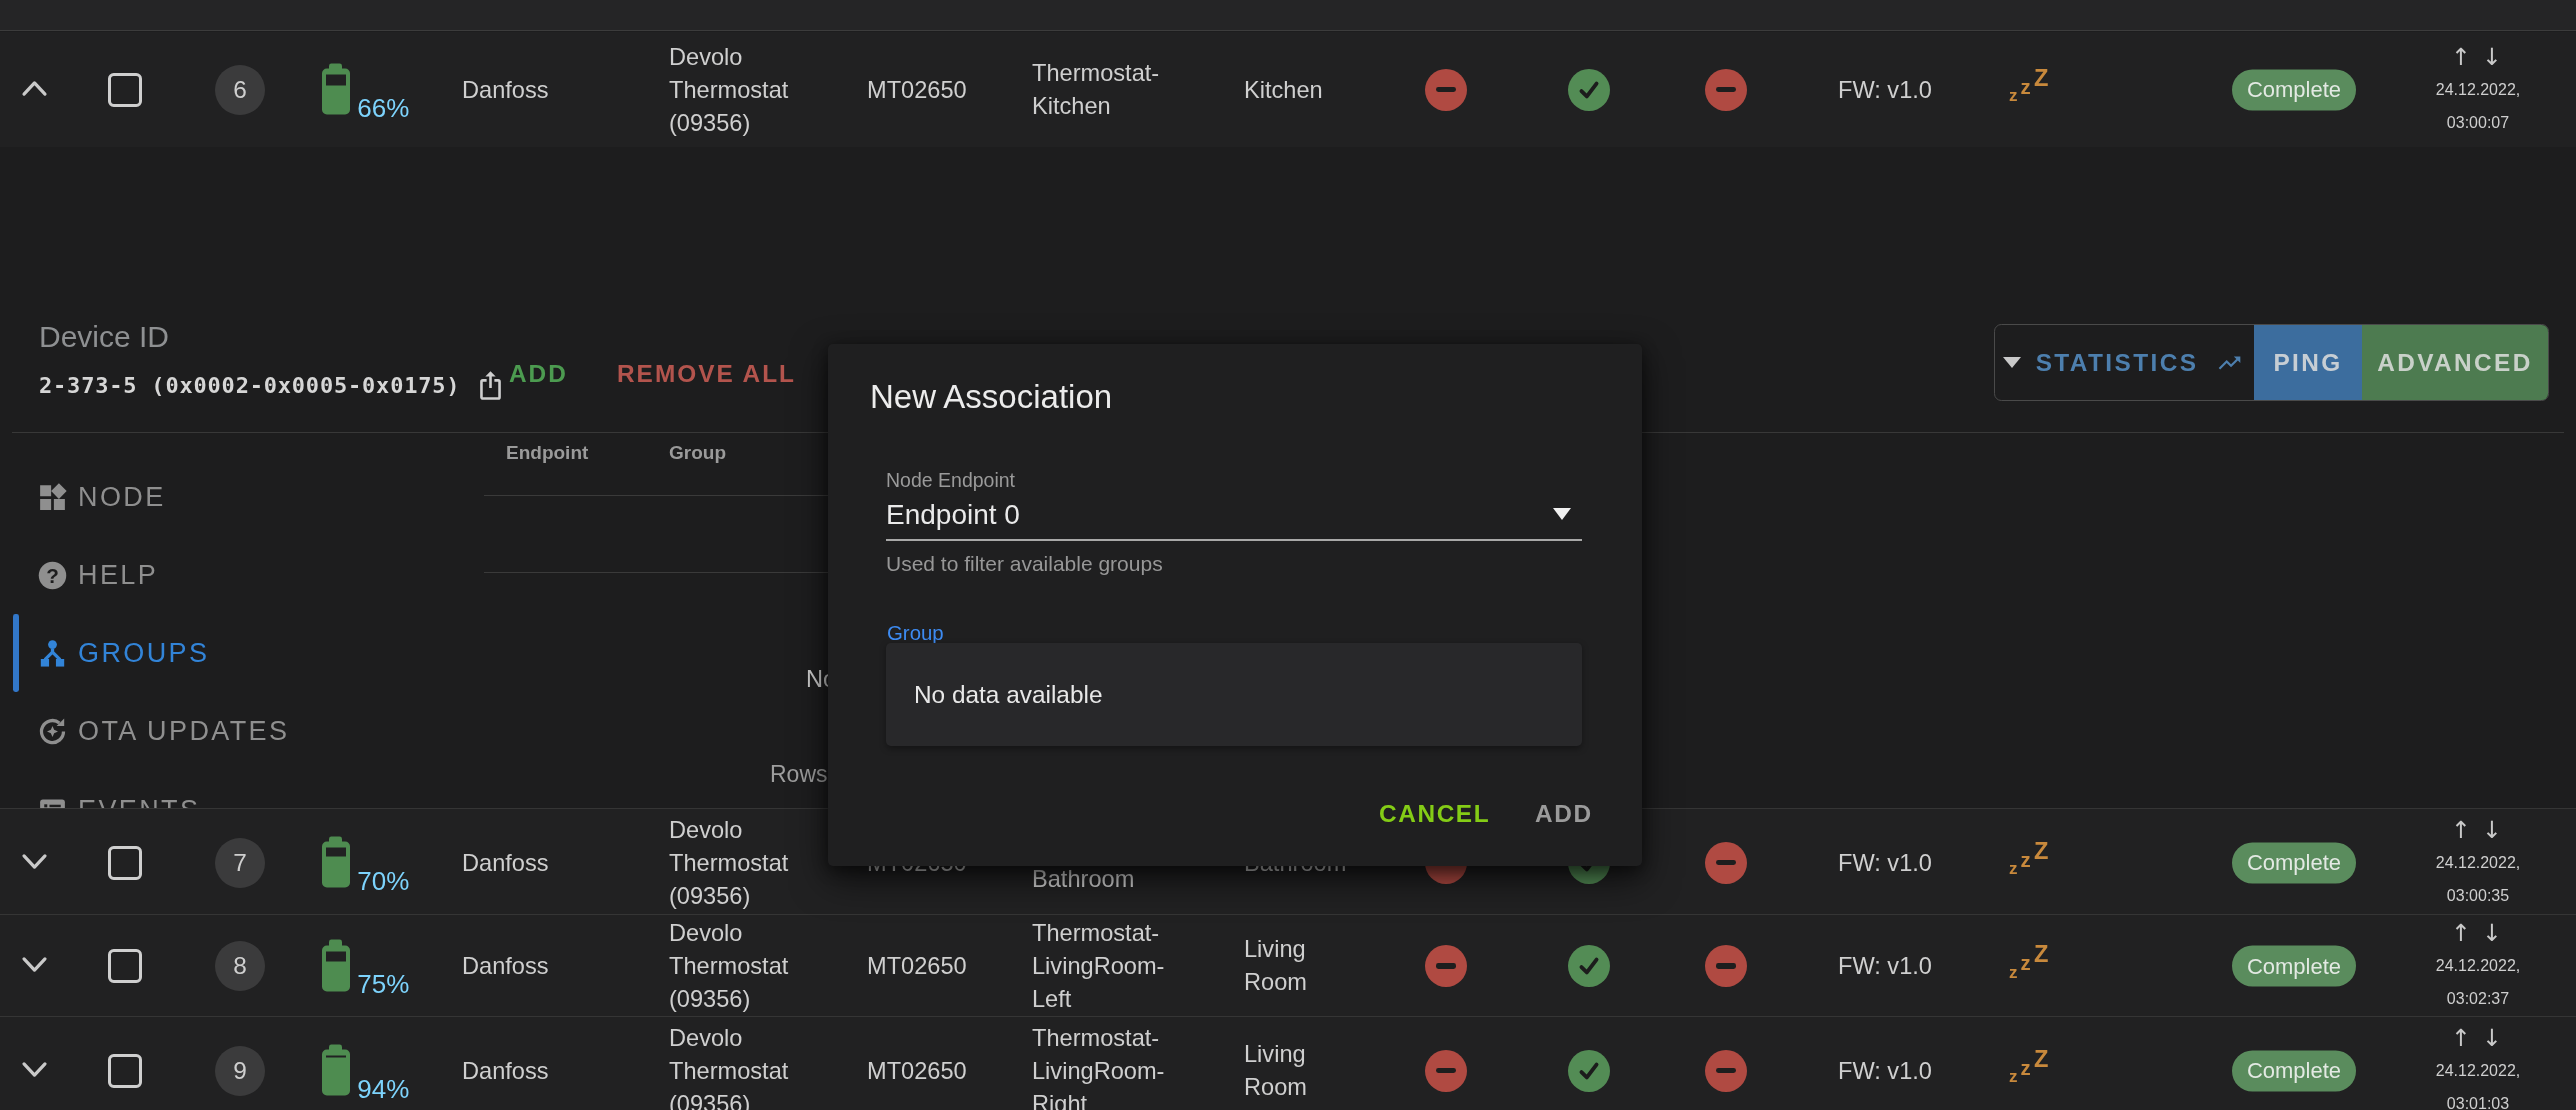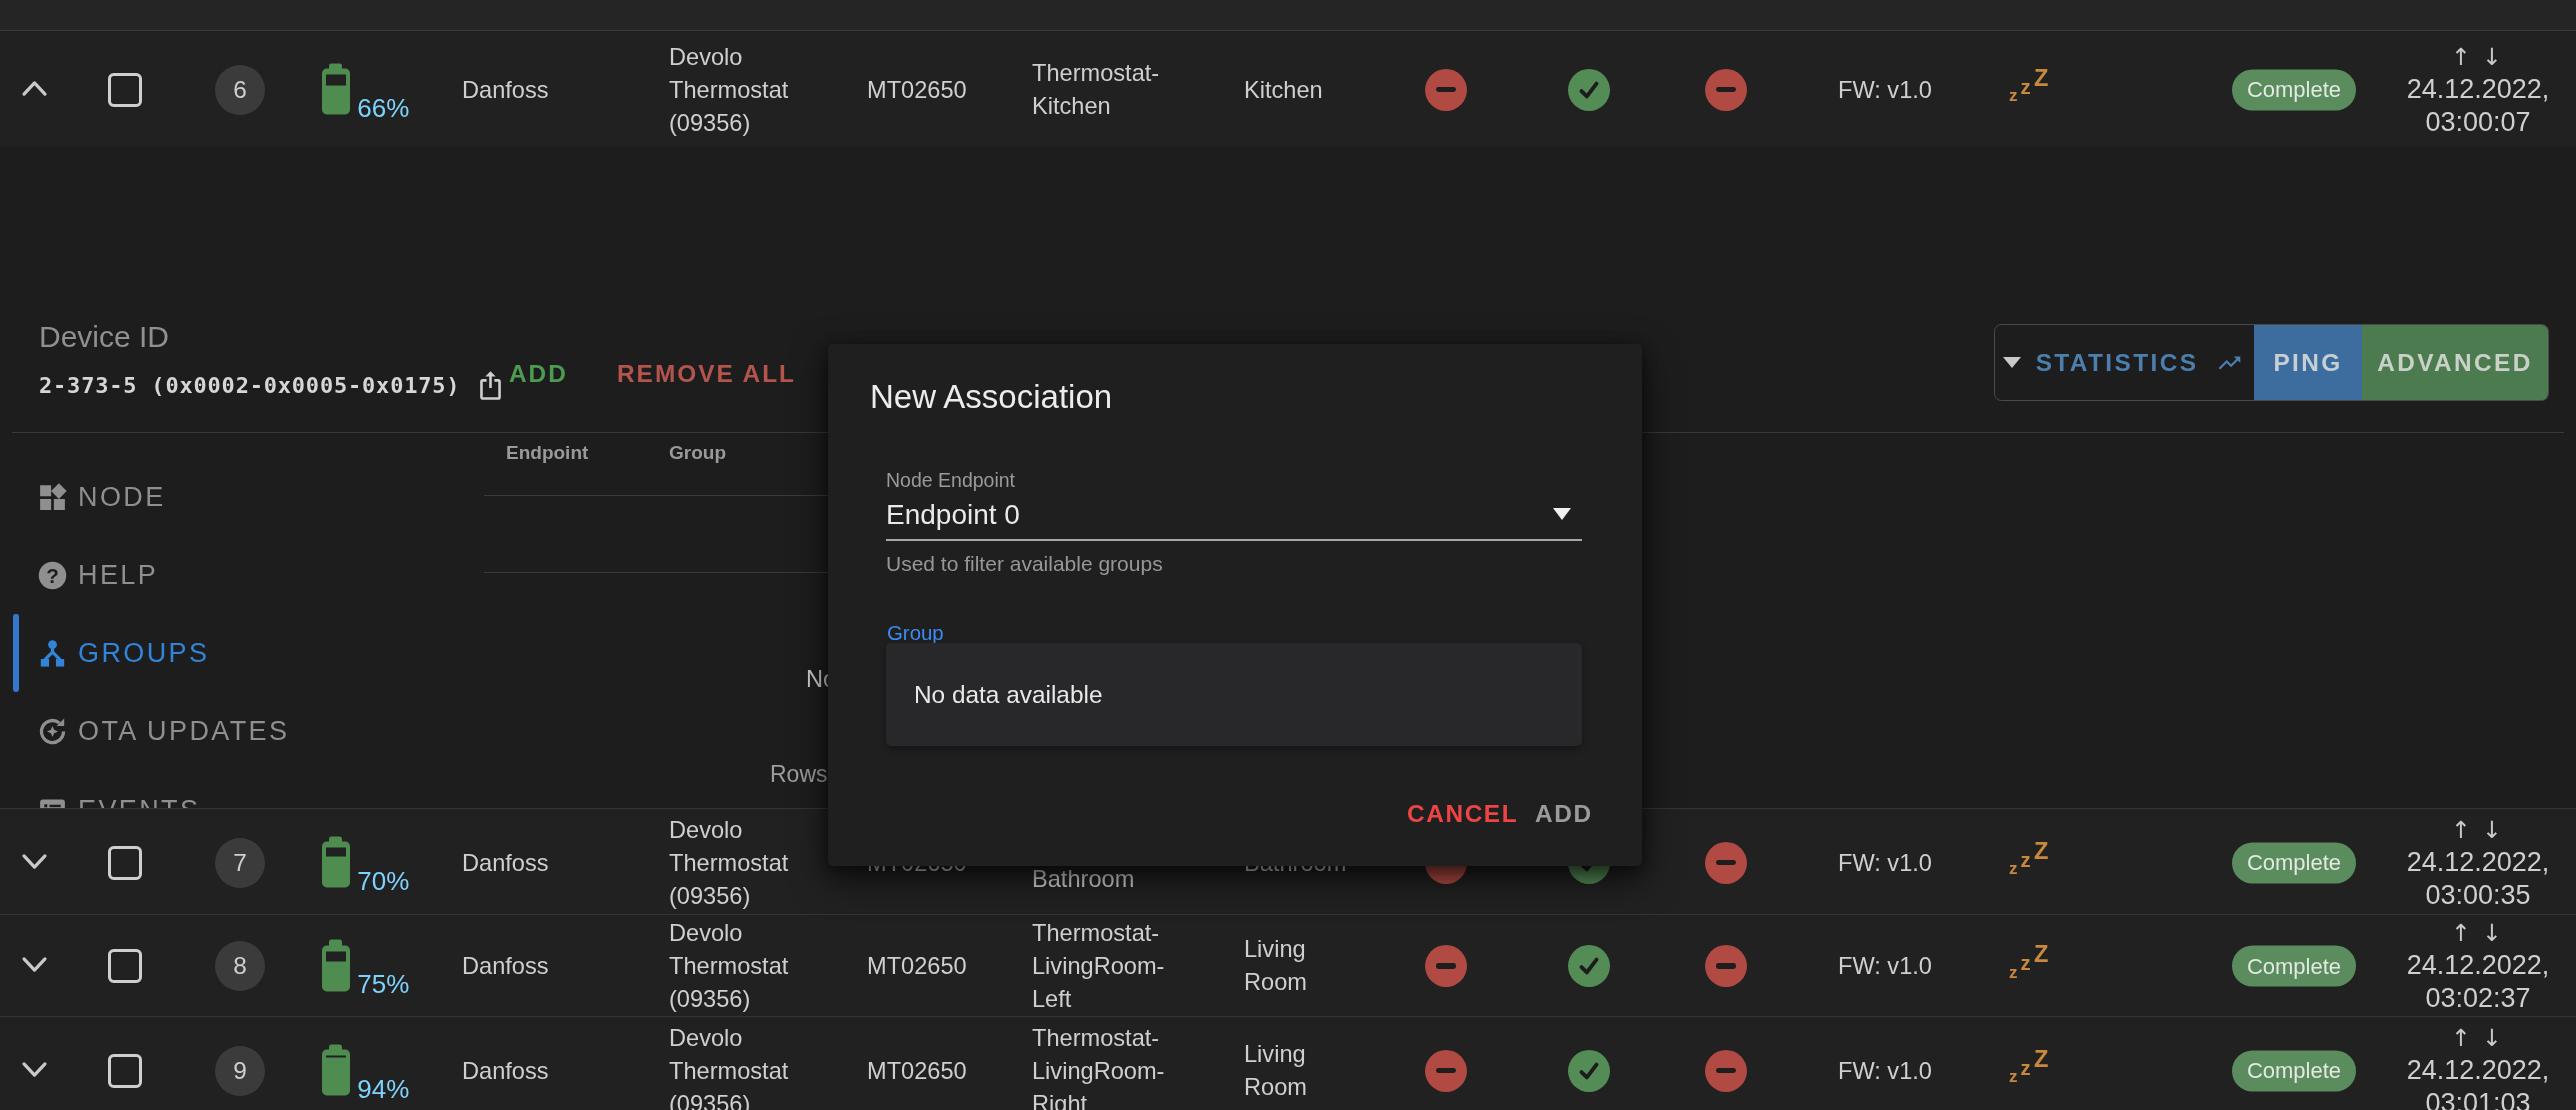--- a/index.html
+++ b/index.html
@@ -26,21 +26,21 @@
   .icchk{width:42px;height:42px;border-radius:50%;background:#538c55;display:flex;align-items:center;justify-content:center;}
   .sleep{position:relative;width:54px;height:46px;color:#c8893c;font-weight:bold;}
   .sleep i{position:absolute;font-style:normal;}
   .sleep i:nth-child(1){left:0;top:19.5px;font-size:17px;}
   .sleep i:nth-child(2){left:11.4px;top:9px;font-size:20.4px;}
   .sleep i:nth-child(3){left:25px;top:-1.6px;font-size:23.6px;}
   .badge{width:124px;height:41px;border-radius:20.4px;background:#5a8c5d;color:#e3e9e3;font-size:22px;
          display:flex;align-items:center;justify-content:center;}
   .datecol{width:160px;text-align:center;}
   .arrows{font-family:"DejaVu Sans",sans-serif;font-size:23.6px;color:#c9c9c9;letter-spacing:11.4px;line-height:31px;margin-left:8.1px;}
-  .dl{font-size:27px;line-height:33px;color:#cfcfcf;white-space:nowrap;}
+  .dl{font-size:16px;line-height:33px;color:#cfcfcf;white-space:nowrap;}
   
   .expanded{position:absolute;left:0;top:147px;width:100%;height:661px;background:#1d1d1e;}
   .devtitle{position:absolute;left:39px;top:173px;font-size:30px;color:#8e9092;}
   .devid{position:absolute;left:39px;top:226px;font-family:"DejaVu Sans Mono",monospace;font-weight:bold;
          font-size:22px;color:#d6d6d6;letter-spacing:0.8px;}
   .shareic{position:absolute;left:475px;top:223px;}
   .btngroup{position:absolute;left:1994px;top:177px;height:77px;display:flex;border:1.6px solid #4a4a4a;
             border-radius:7.3px;overflow:hidden;box-sizing:border-box;}
   .seg{display:flex;align-items:center;justify-content:center;font-size:24.4px;font-weight:bold;letter-spacing:2.4px;}
   .seg.stat{width:259px;color:#4d7fae;gap:14.7px;}
@@ -66,21 +66,21 @@
   .mvalue{position:absolute;left:58px;top:155px;font-size:28px;color:#eaeaea;}
   .mcaret{position:absolute;left:725px;top:164px;width:0;height:0;border-left:9.8px solid transparent;
           border-right:9.8px solid transparent;border-top:12.2px solid #f0f0f0;}
   .mline{position:absolute;left:58px;top:195px;width:696px;height:2.4px;background:#a8a8a8;}
   .mhint{position:absolute;left:58px;top:208px;font-size:21px;color:#979797;}
   .mgrouplbl{position:absolute;left:59px;top:278px;font-size:20.4px;color:#3d8bf2;}
   .mpanel{position:absolute;left:58px;top:299px;width:696px;height:103px;background:#28282a;border-radius:4.9px;
           box-shadow:0 2.4px 6.5px rgba(0,0,0,.35);display:flex;align-items:center;}
   .mpanel span{margin-left:28px;font-size:24.4px;color:#e8e8e8;}
   .mbtn{position:absolute;top:456px;font-size:24.4px;font-weight:bold;letter-spacing:1.6px;}
-  .mbtn.cancel{left:1379px;color:#ef4444;margin-left:28px;}
+  .mbtn.cancel{left:1379px;color:#84cc16;}
   .mbtn.add{left:1535px;color:#9b9b9b;}
   .modal .mbtn.cancel{left:551px;}
   .modal .mbtn.add{left:707px;}
 </style>
 </head>
 <body>
 
 <div class="screen">
 
   <div class="topstrip"></div>

